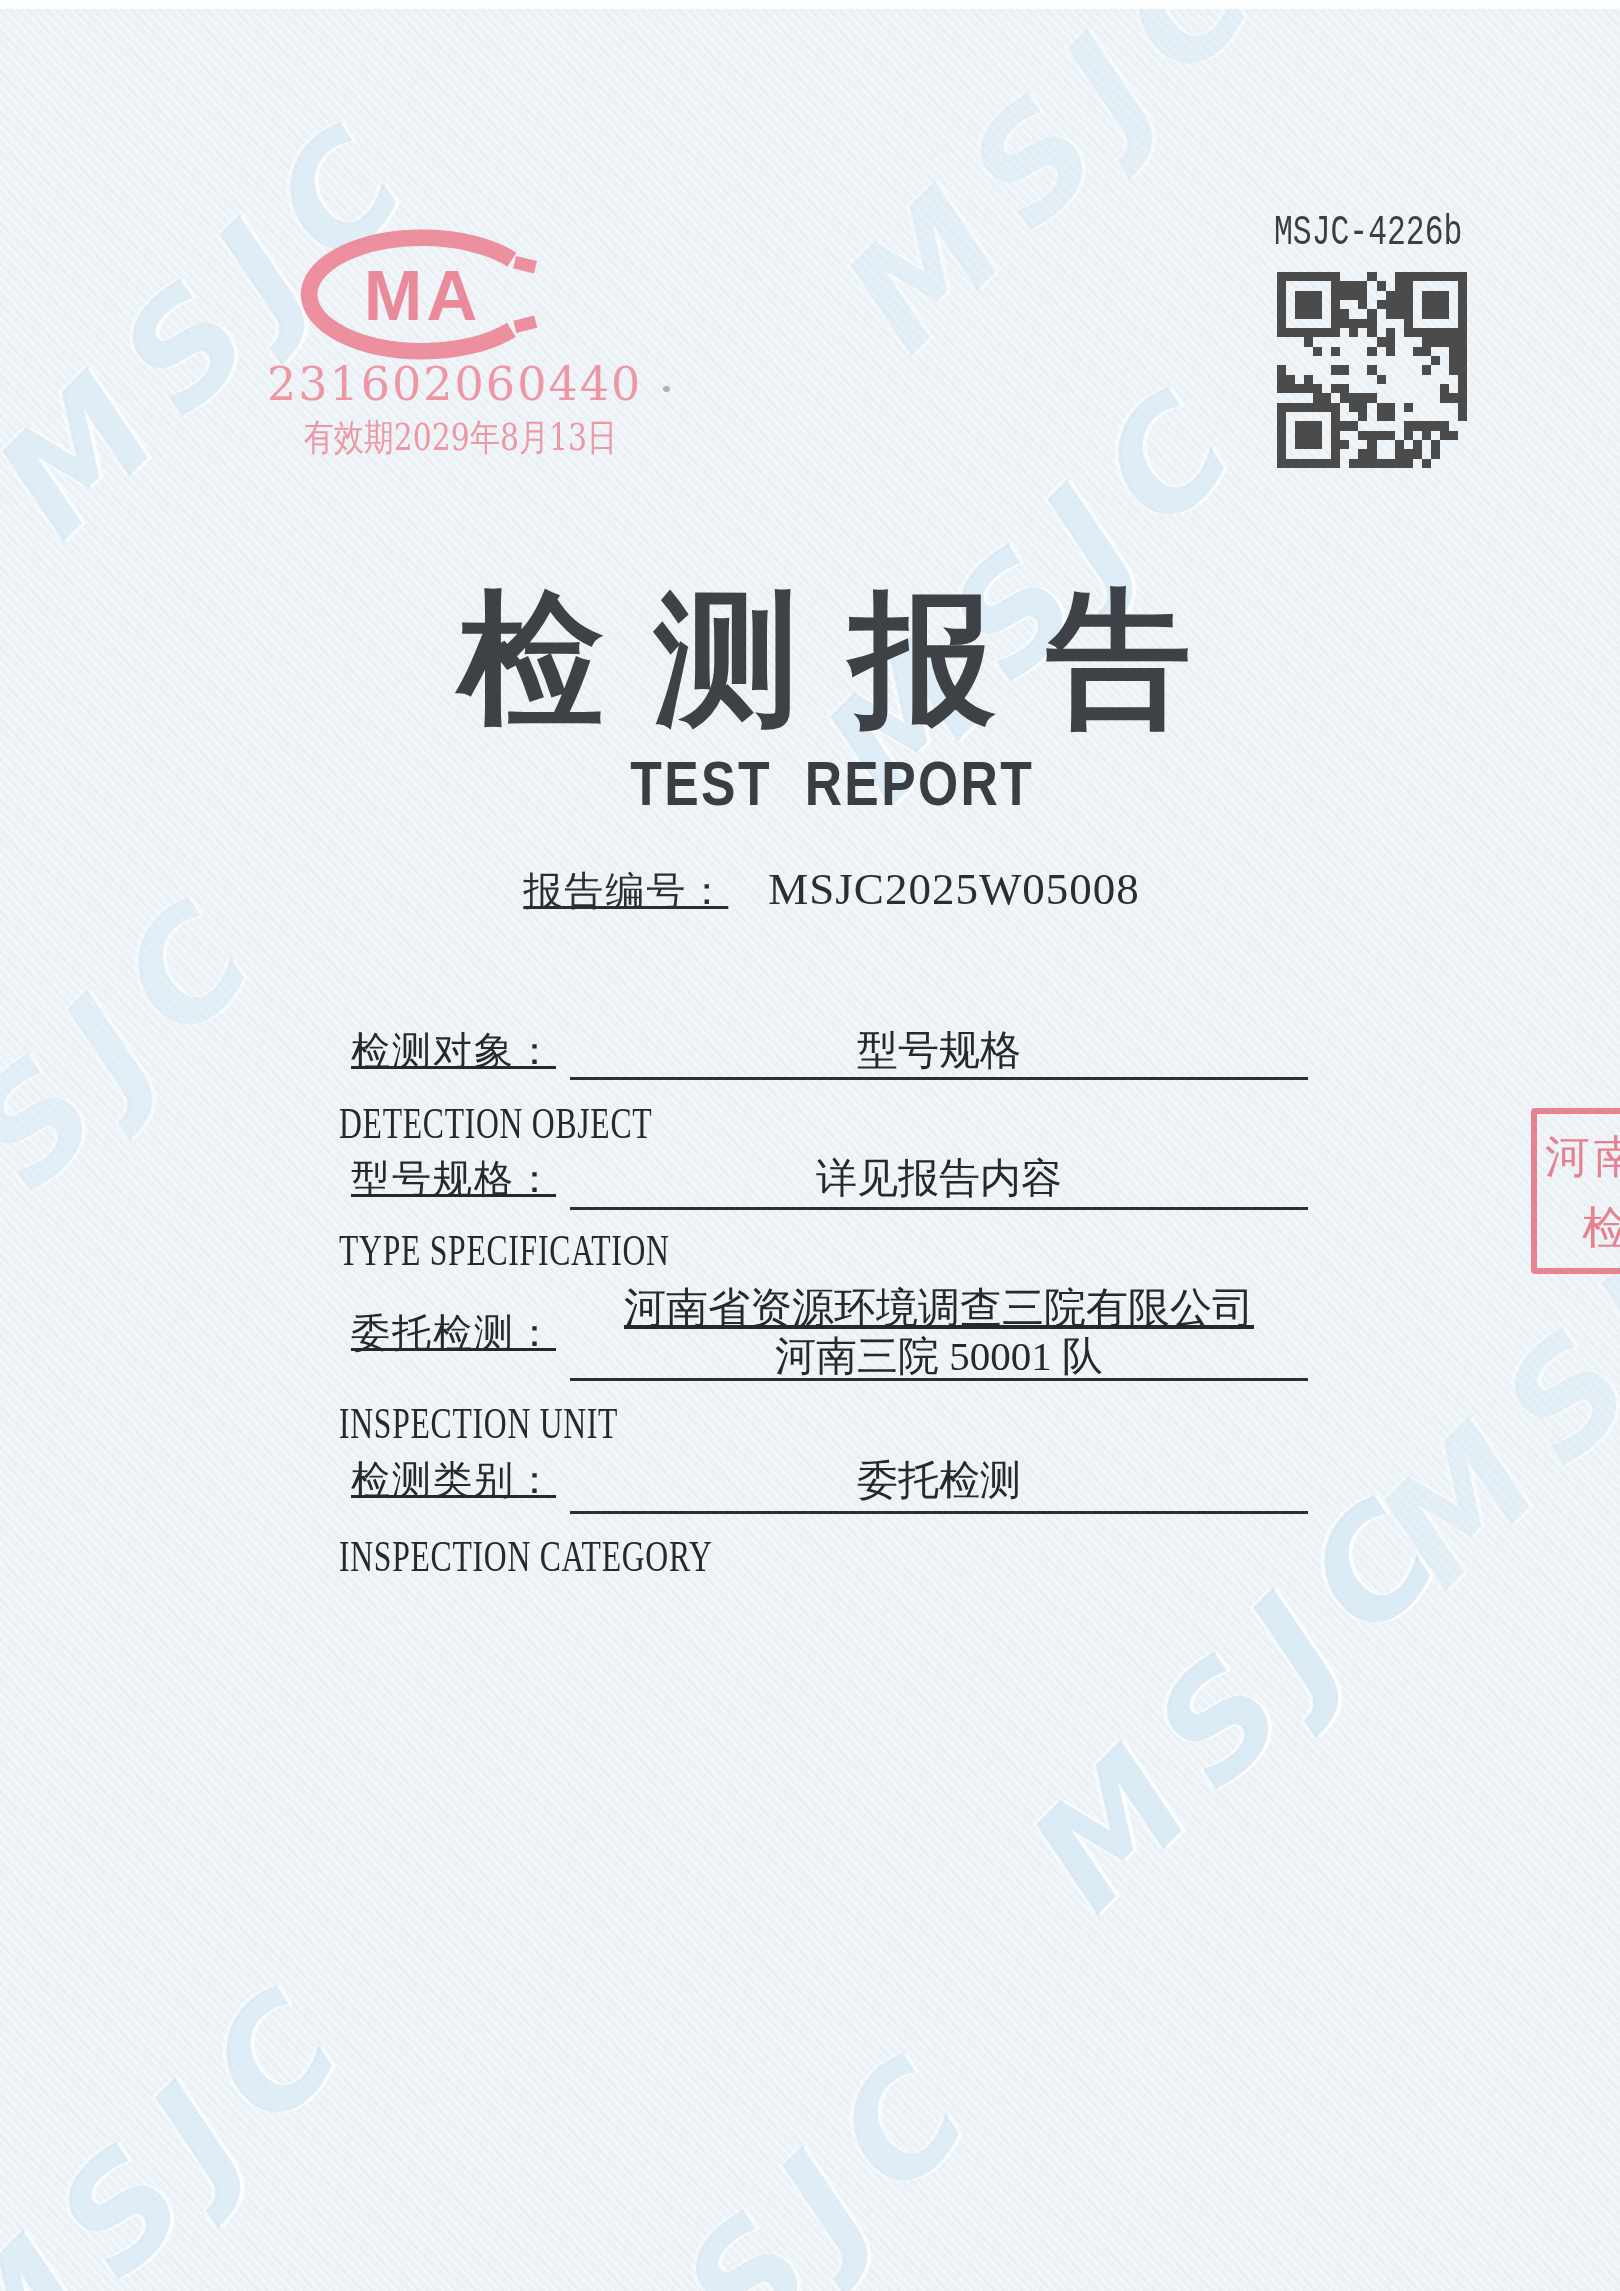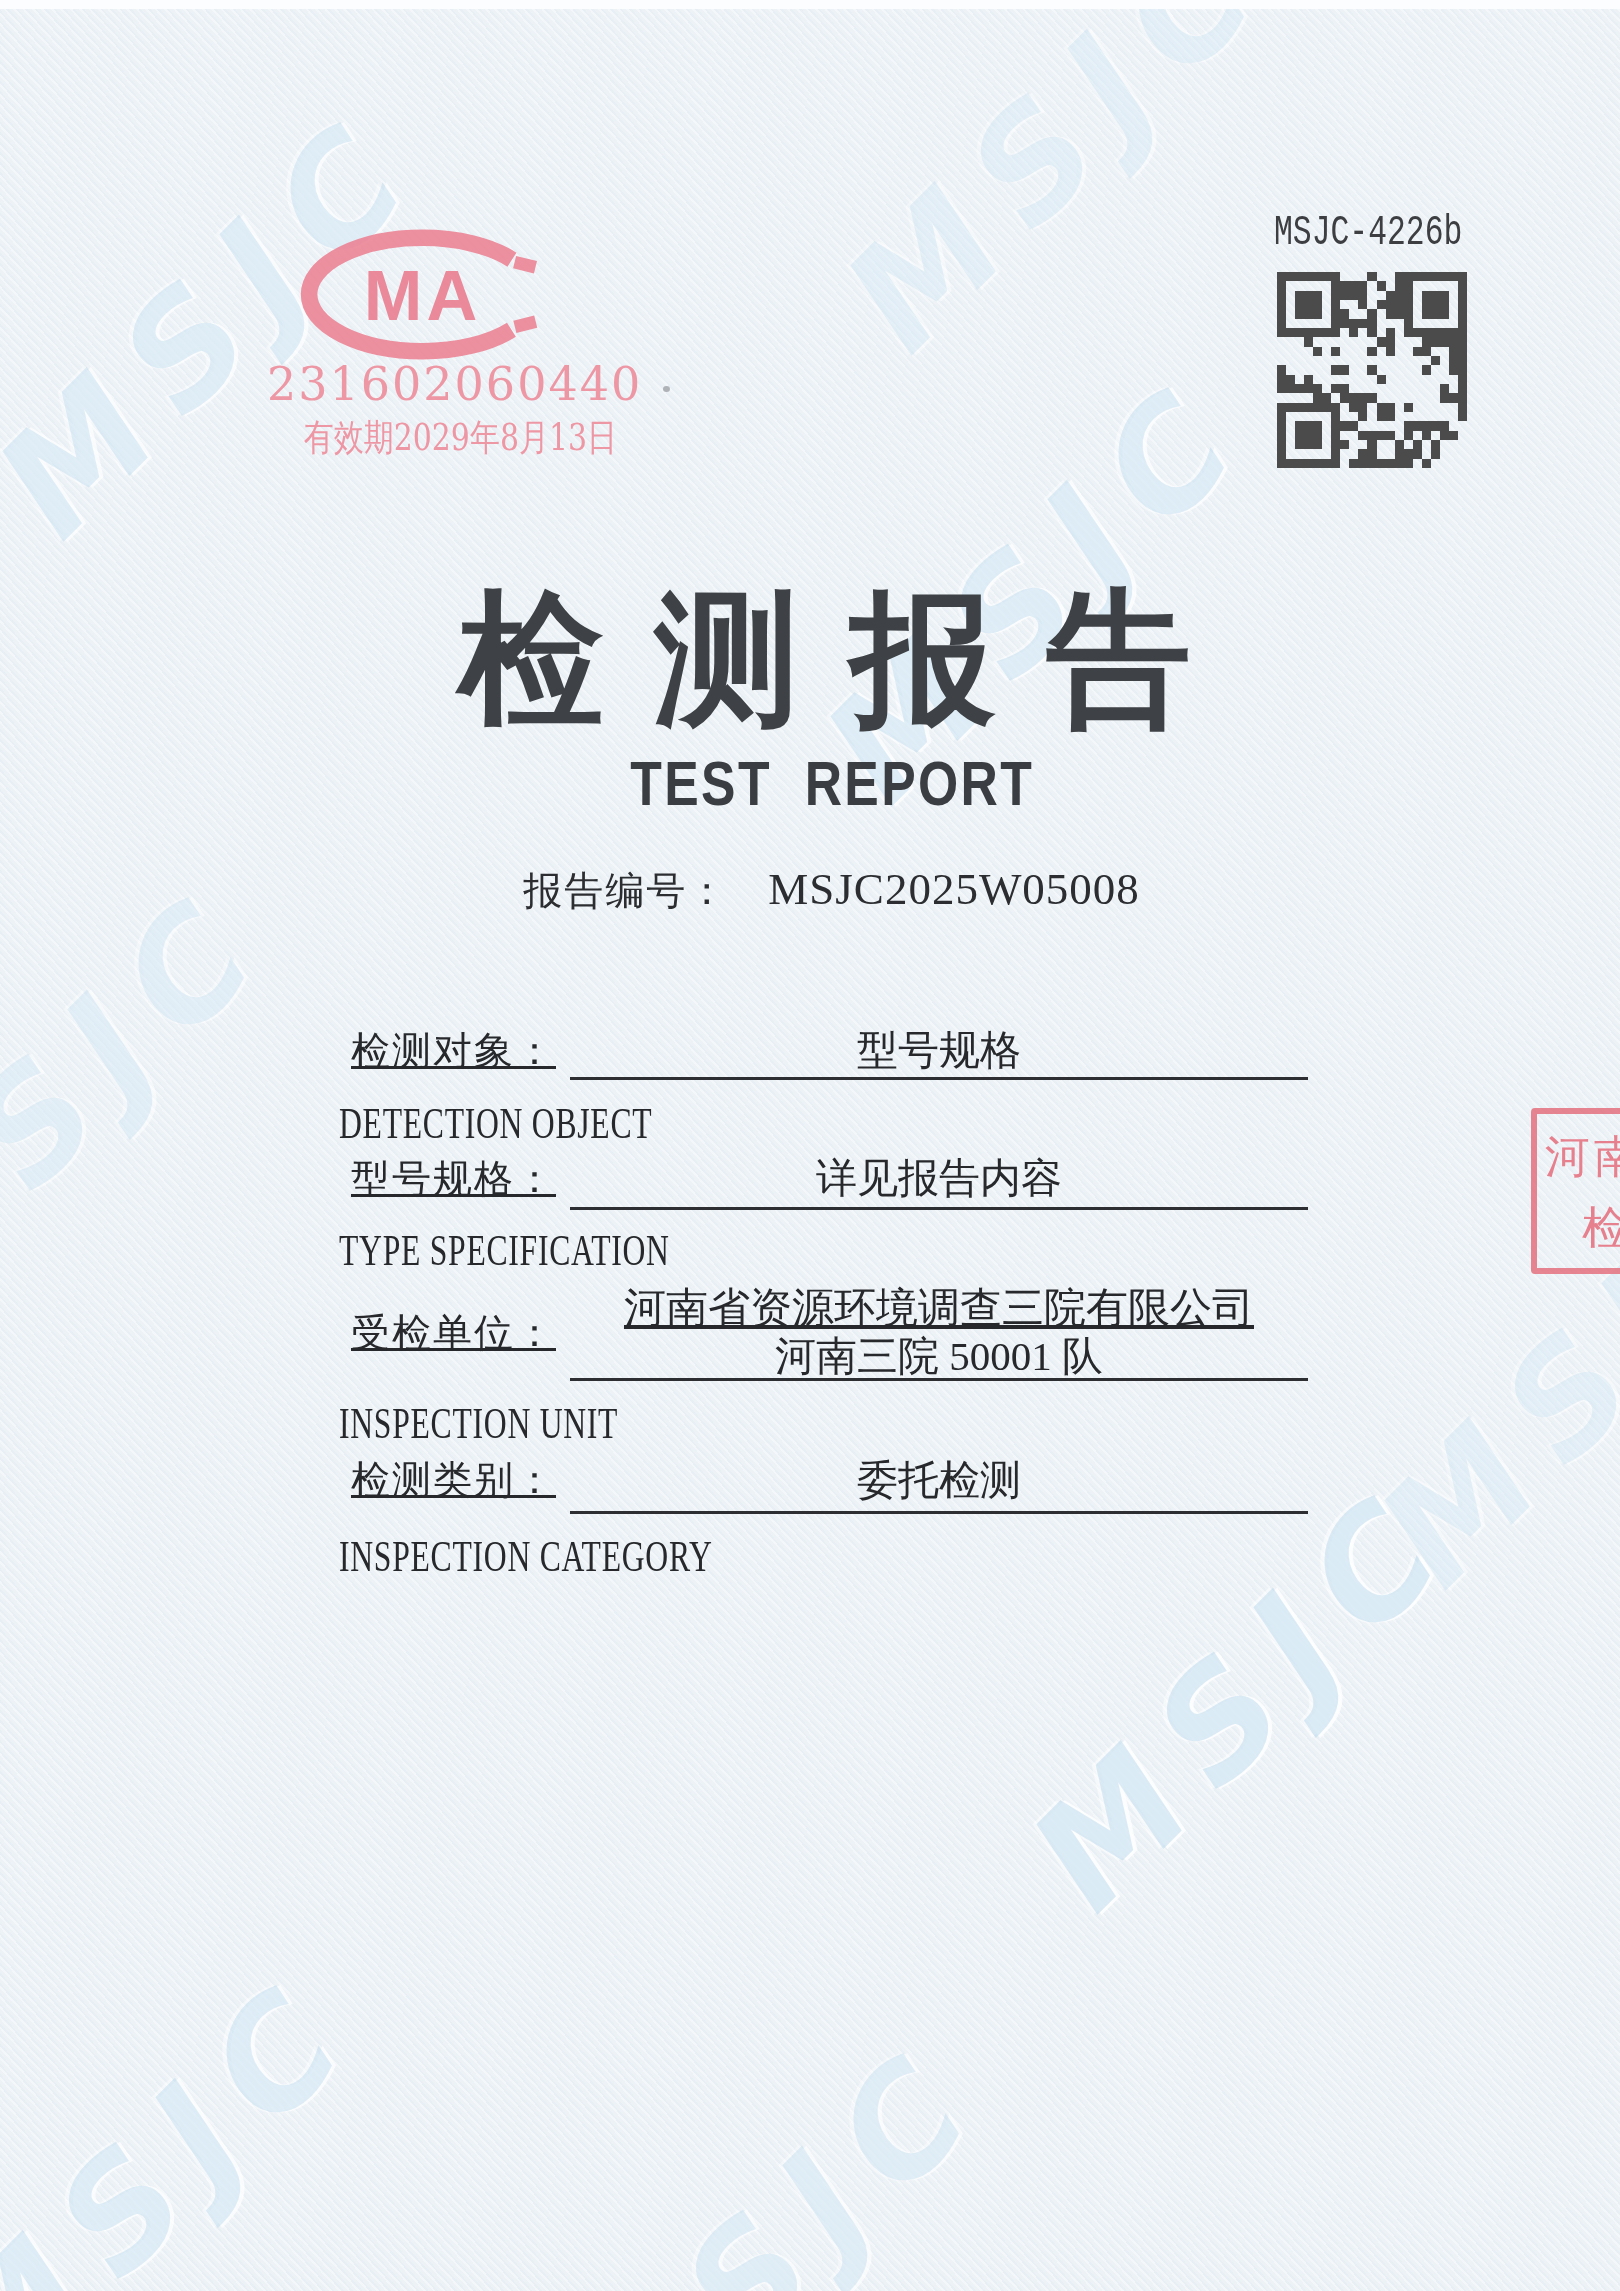--- a/index.html
+++ b/index.html
@@ -33,21 +33,21 @@
   .qr b.d{background:#4b4b4b;}
   
   .title-cn{
     position:absolute; left:14.7px; top:580px; width:1620px; margin:0; text-align:center;
     font:bold 145px "DejaVu Serif",serif; line-height:1.08; color:#3e4246;
     letter-spacing:51px; text-indent:51px;
   }
   .title-en{position:absolute; left:22.5px; top:747px; width:1620px; text-align:center;}
   .title-en span{display:inline-block; font:bold 63px "Liberation Sans",sans-serif; color:#3a3e42; letter-spacing:2.9px; word-spacing:19.6px; transform:scaleX(.82);}
   .repno{position:absolute; left:21.6px; top:863px; width:1620px; text-align:center; white-space:nowrap;}
-  .repno-label{font:39px "Liberation Serif",serif; letter-spacing:2px;}
+  .repno-label{font:39px "Liberation Serif",serif; letter-spacing:2px;text-decoration:underline;}
   .repno-value{font:45px "Liberation Serif",serif; letter-spacing:1px;margin-left:40px;}
   
   .f-label{position:absolute; left:351px; font:39px "Liberation Serif",serif; letter-spacing:2px; line-height:1.15; color:#26282b;text-decoration:underline;}
   .f-value{position:absolute; left:570px; width:738px; text-align:center; font:41px "Liberation Serif",serif; line-height:1.15; color:#26282b; white-space:nowrap;}
   .f-line{position:absolute; left:570px; width:738px; height:2.9px; background:#2c2e31;}
   .f-en{position:absolute; left:339px; font:44px "Liberation Serif",serif; letter-spacing:1px; transform:scaleX(.72); transform-origin:left top; white-space:nowrap; color:#26282b;}
   
   .seal{position:absolute; left:1531px; top:1108px; width:167px; height:154px; border:6.9px solid #e4717f; border-radius:3.9px; opacity:.85;}
   .seal span{position:absolute; font:45px "DejaVu Serif",serif; color:#e56d7c; letter-spacing:3.9px; white-space:nowrap;}
   .seal-l1{left:7.8px; top:12.7px;}
@@ -545,21 +545,21 @@
   </div>
 
   <div>
     <span class="f-label" style="top:1157px">型号规格：</span>
     <span class="f-value" style="top:1155px">详见报告内容</span>
     <span class="f-line" style="top:1207px"></span>
     <span class="f-en" style="top:1225px">TYPE SPECIFICATION</span>
   </div>
 
   <div>
-    <span class="f-label" style="top:1311px">受检单位：</span>
+    <span class="f-label" style="top:1311px">委托检测：</span>
     <span class="f-value" style="top:1284px; font-size:42px;text-decoration:underline;">河南省资源环境调查三院有限公司</span>
     <span class="f-value" style="top:1333px">河南三院 50001 队</span>
     <span class="f-line" style="top:1378px"></span>
     <span class="f-en" style="top:1398px">INSPECTION UNIT</span>
   </div>
 
   <div>
     <span class="f-label" style="top:1458px">检测类别：</span>
     <span class="f-value" style="top:1457px">委托检测</span>
     <span class="f-line" style="top:1511px"></span>

